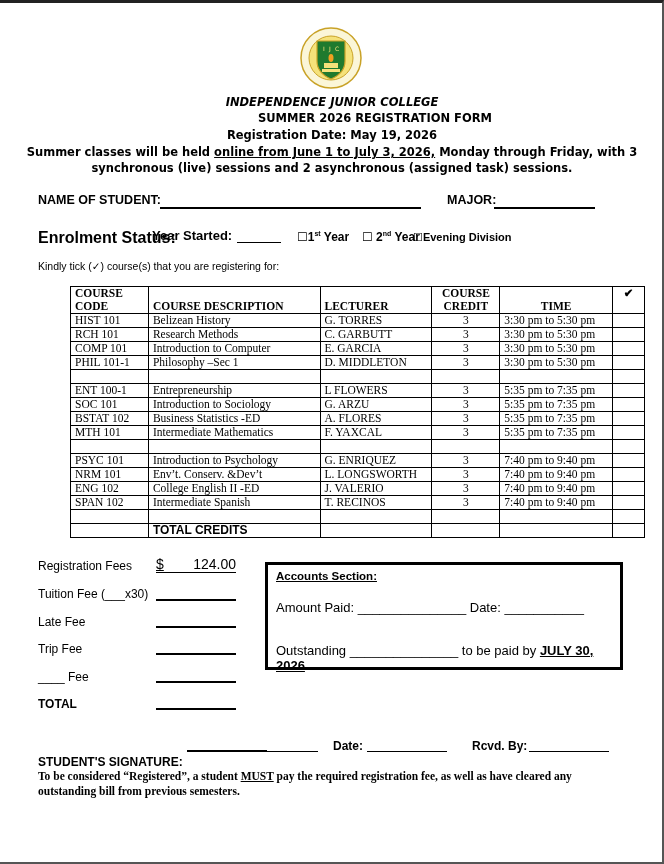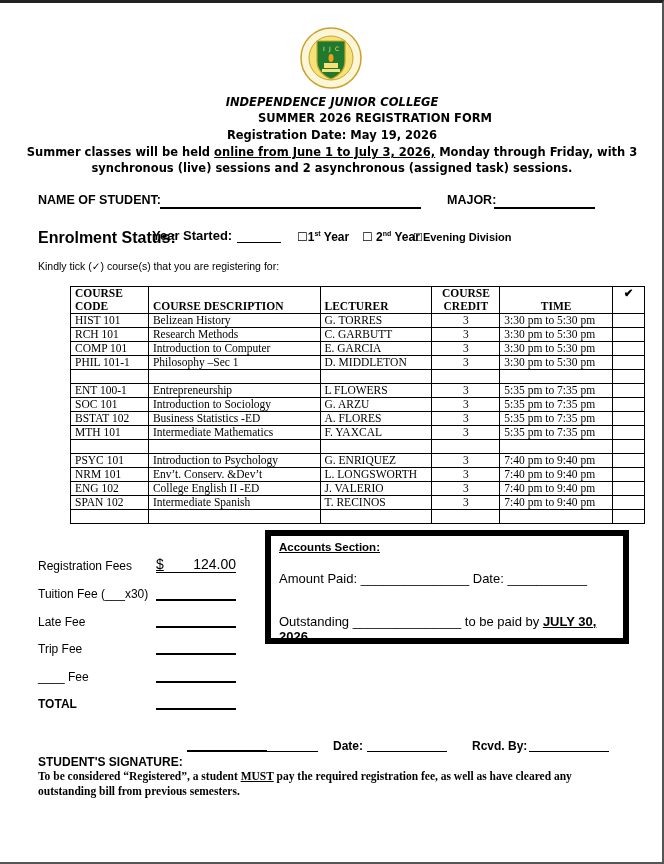--- a/index.html
+++ b/index.html
@@ -21,21 +21,21 @@
     border-collapse:collapse; font-family:"Liberation Serif", serif; font-size:11.5px;margin-left:31px;
   }
   table.courses td, table.courses th { border:1px solid #000; padding:0 4px; height:13px; line-height:13px; vertical-align:bottom; }
   table.courses th { font-weight:bold; text-align:left; font-size:11.5px; }
   table.courses th.c { text-align:center; }
   table.courses td.c { text-align:center; }
   table.courses tr.gap td { height:13px; }
   table.courses td.total { font-family:"Liberation Sans", sans-serif; font-weight:bold; font-size:12px; }
   .fee-row { position:absolute; left:38px; font-size:12px; }
   .fee-line { position:absolute; left:156px; width:80px; border-bottom:2px solid #000; }
-  .acct { left:265px; top:527px; width:352px; height:102px; border:6px solid #000000; font-size:13px; }
+  .acct { left:265px; top:559px; width:352px; height:102px; border:3px solid #000000; font-size:13px; }
   .acct div { position:absolute; left:8px; }
   .uline { text-decoration:underline; }
 </style>
 </head>
 <body>
 
 <div class="abs logo">
   <svg width="62" height="62" viewBox="0 0 62 62">
     <circle cx="31" cy="31" r="30" fill="#fbf6d8" stroke="#c9a227" stroke-width="1.5"></circle>
     <circle cx="31" cy="31" r="22" fill="#f5e27a" stroke="#c9a227" stroke-width="1"></circle>
@@ -212,20 +212,28 @@
         <td></td>
       </tr>
       <tr class="gap">
         <td></td>
         <td></td>
         <td></td>
         <td></td>
         <td></td>
         <td></td>
       </tr>
+      <tr>
+        <td></td>
+        <td class="total">TOTAL CREDITS</td>
+        <td></td>
+        <td class="c"></td>
+        <td></td>
+        <td></td>
+      </tr>
     </tbody>
 </table>
 
 <div class="fee-row" style="top:556px;">Registration Fees</div>
 <div class="abs" style="left:156px; top:553px; width:80px; font-size:14px; border-bottom:1px solid #000; line-height:16px;">
   <span class="uline">$</span><span style="float:right;">124.00</span>
 </div>
 <div class="fee-row" style="top:584px;">Tuition Fee (___x30)</div>
 <div class="fee-line" style="top:596px;"></div>
 <div class="fee-row" style="top:612px;">Late Fee</div>

